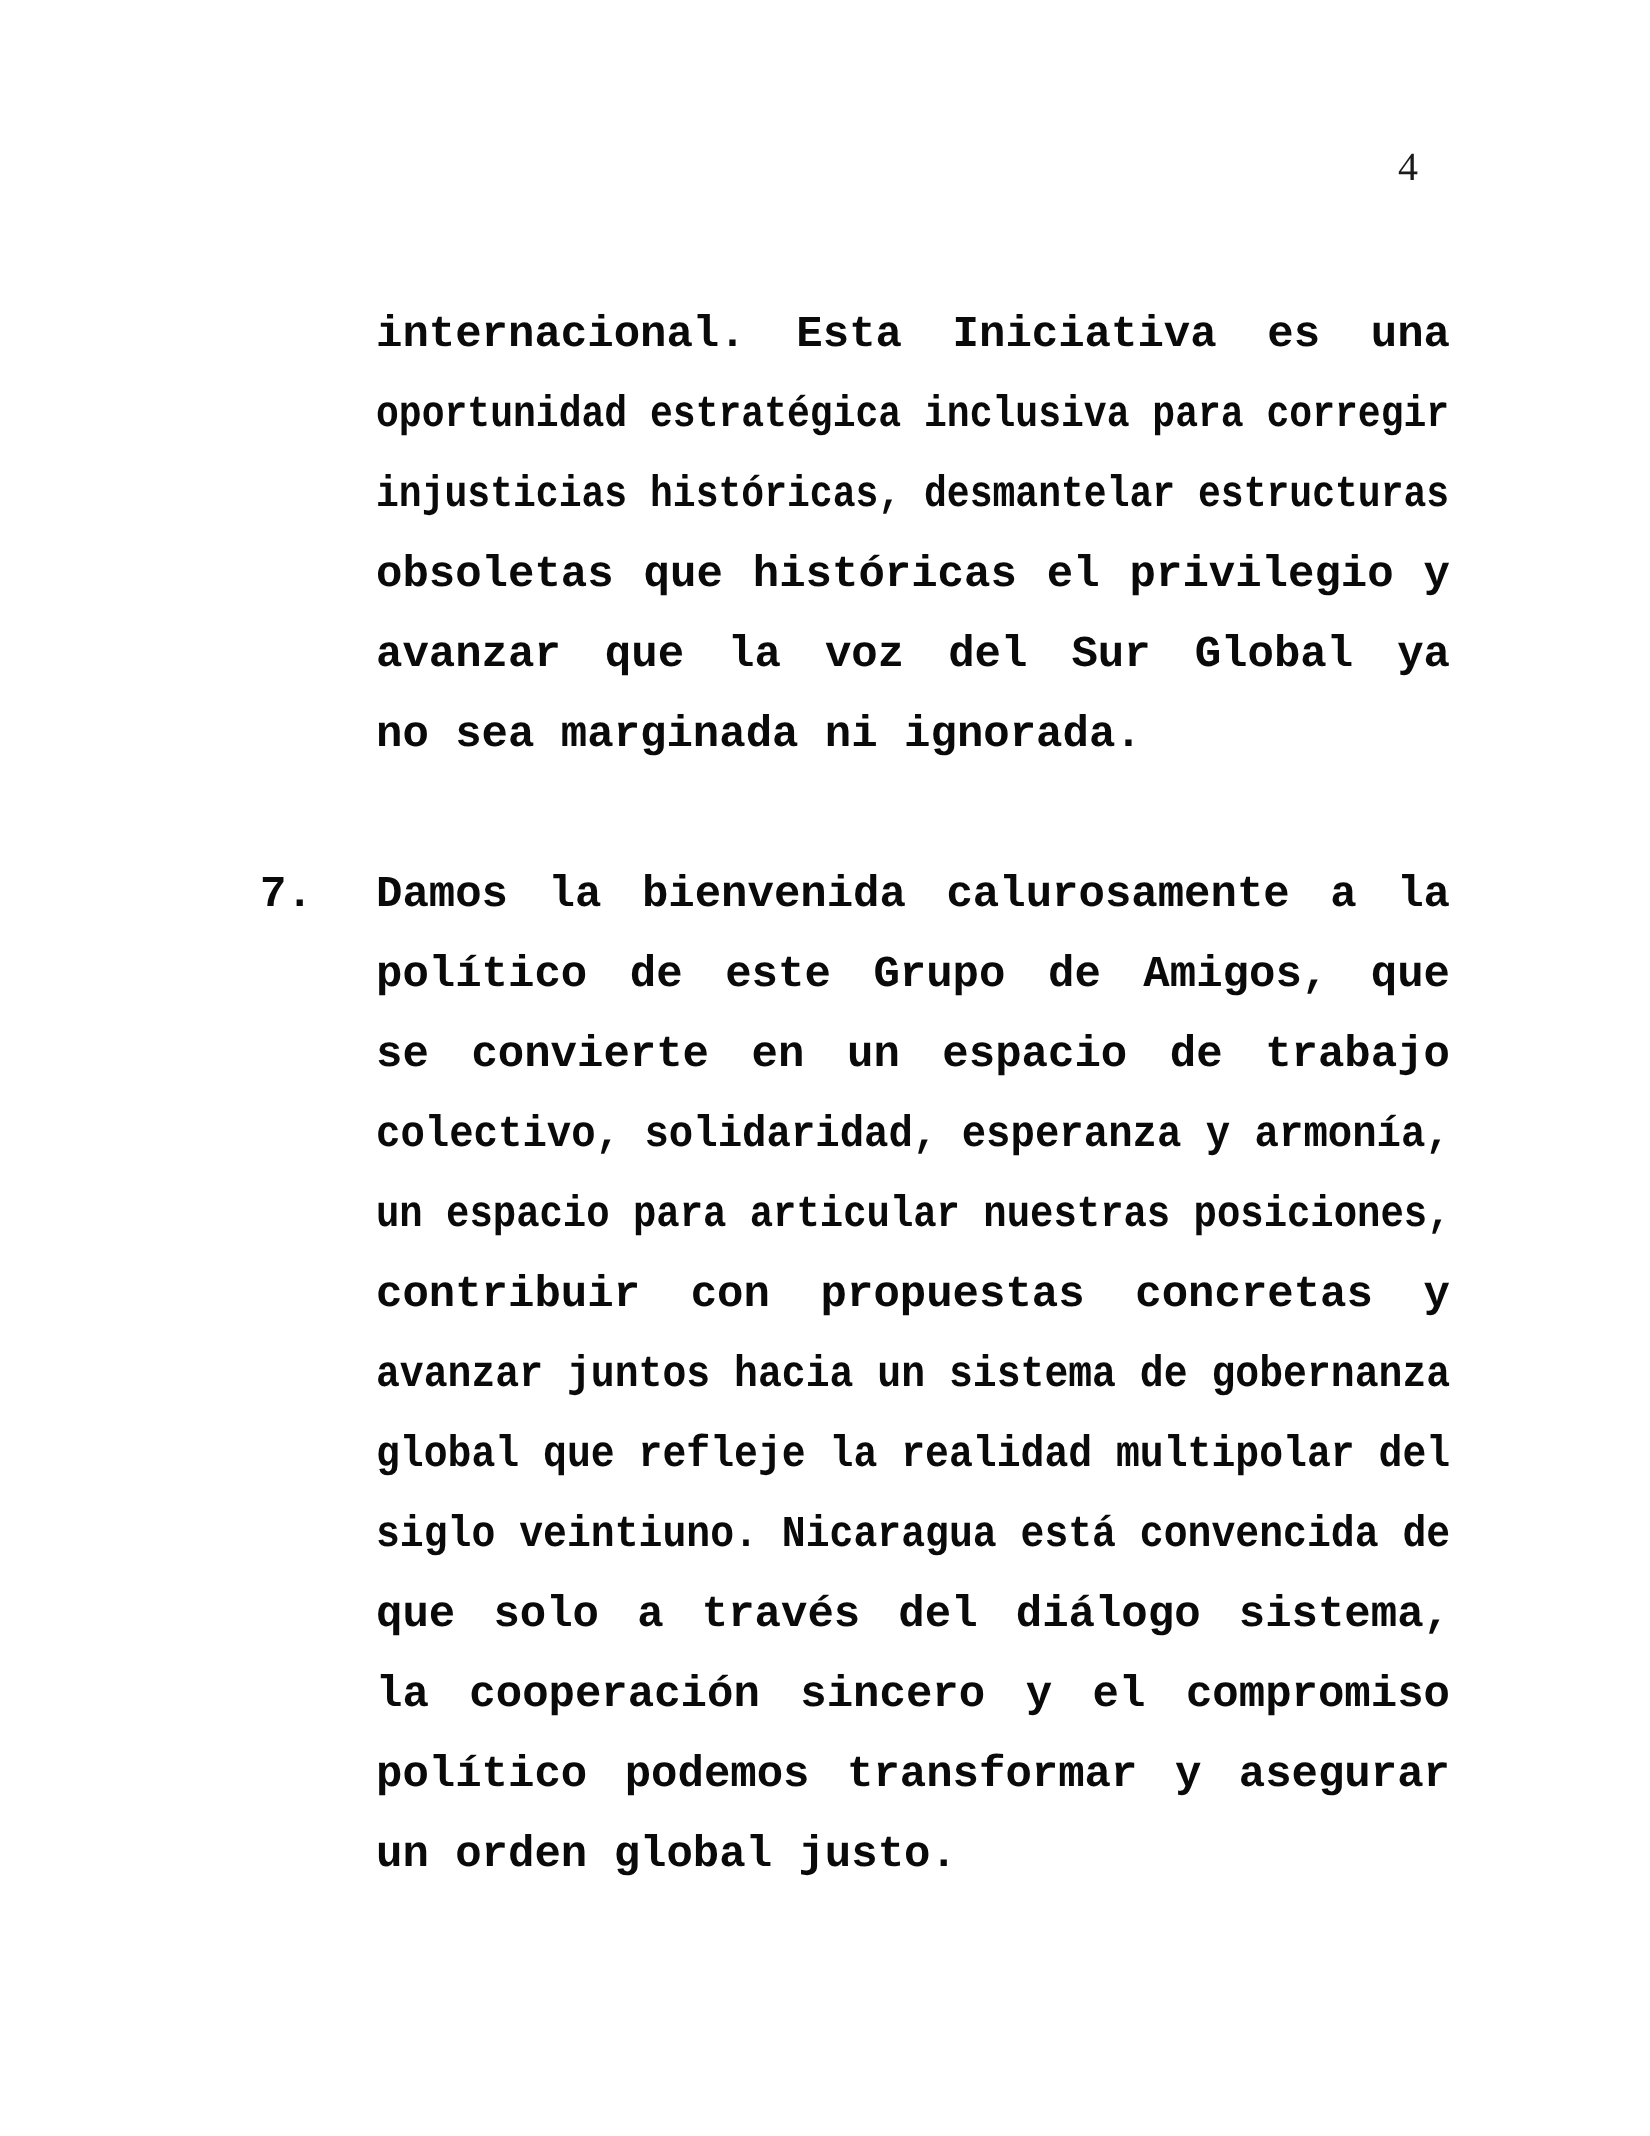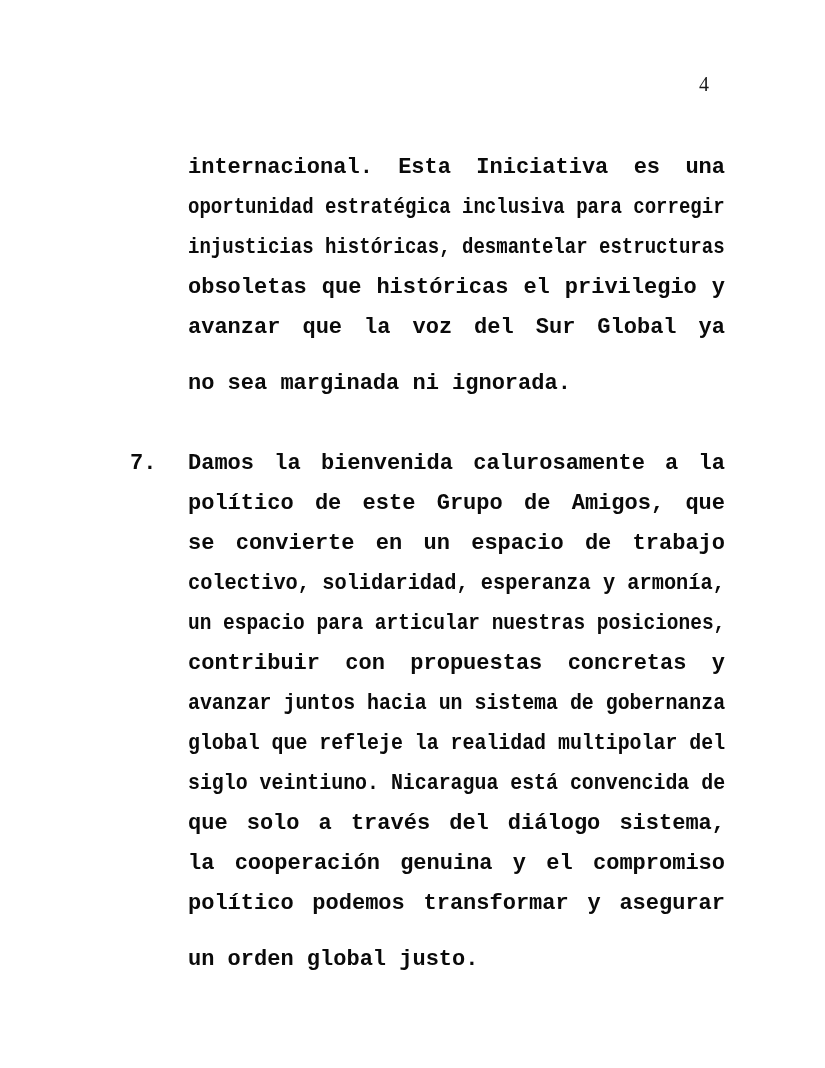--- a/index.html
+++ b/index.html
@@ -54,21 +54,20 @@
   }
   .line {
     font-size: 22px;
     line-height: 40px;
     text-align: justify;
     text-align-last: justify;
   }
   .line.para-end {
     text-align: left;
     text-align-last: left;
-    margin-top: 16px;
   }
 </style>
 </head>
 <body>
 
 <div class="page">
 
   <div class="pageno">4</div>
 
   <div class="body-text">
@@ -91,20 +90,20 @@
         <div class="line" style="">Damos la bienvenida calurosamente a la</div>
         <div class="line" style="">político de este Grupo de Amigos, que</div>
         <div class="line" style="">se convierte en un espacio de trabajo</div>
         <div class="line" style="white-space: nowrap; transform-origin: 0px 50%; transform: scaleX(0.924269);">colectivo, solidaridad, esperanza y armonía,</div>
         <div class="line" style="white-space: nowrap; transform-origin: 0px 50%; transform: scaleX(0.884679);">un espacio para articular nuestras posiciones,</div>
         <div class="line" style="">contribuir con propuestas concretas y</div>
         <div class="line" style="white-space: nowrap; transform-origin: 0px 50%; transform: scaleX(0.90404);">avanzar juntos hacia un sistema de gobernanza</div>
         <div class="line" style="white-space: nowrap; transform-origin: 0px 50%; transform: scaleX(0.90404);">global que refleje la realidad multipolar del</div>
         <div class="line" style="white-space: nowrap; transform-origin: 0px 50%; transform: scaleX(0.90404);">siglo veintiuno. Nicaragua está convencida de</div>
         <div class="line" style="">que solo a través del diálogo sistema,</div>
-        <div class="line" style="">la cooperación genuina y el compromiso</div>
+        <div class="line" style="">la cooperación sincero y el compromiso</div>
         <div class="line" style="">político podemos transformar y asegurar</div>
         <div class="line para-end" style="">un orden global justo.</div>
       </div>
     </div>
 
   </div>
 </div>
 
 </body></html>

